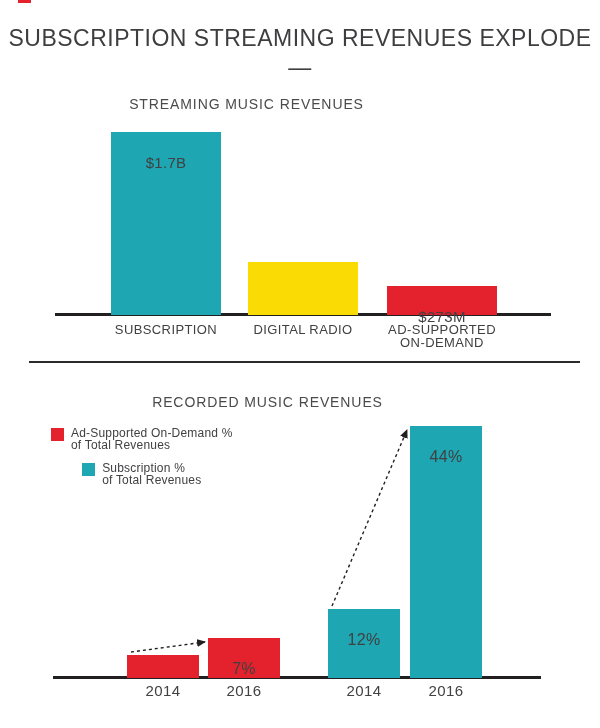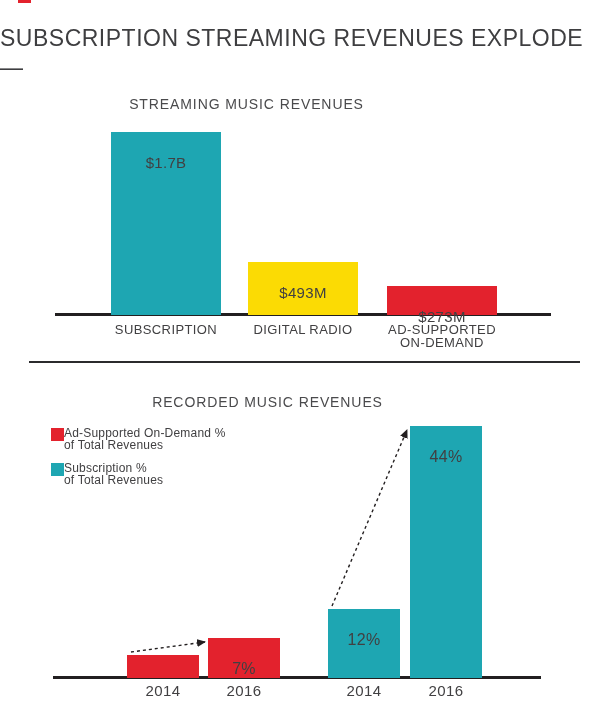--- a/index.html
+++ b/index.html
@@ -5,21 +5,21 @@
   html,body{margin:0;padding:0;background:#fff;}
   .poster{
     position:relative; width:600px; height:728px; overflow:hidden;
     background:#ffffff;
     font-family:"Liberation Sans", sans-serif;
     color:#414042;
   }
   .corner-artifact{position:absolute; left:18px; top:0; width:13px; height:3px; background:#E3222D;}
   .main-title{
     position:absolute; left:0; top:24px; width:600px;
-    text-align:left; font-size:23px; line-height:29px;
+    text-align:center; font-size:23px; line-height:29px;
     letter-spacing:.5px; color:#3E3E40; font-weight:400;
   }
   .chart-title{
     position:absolute; left:0; width:493px; text-align:center;
     font-size:14px; letter-spacing:.9px; color:#4A4A4C;
   }
   .t1{top:96px;}
   .t2{top:394px;padding-left:21px;}
   .axis{position:absolute; background:#221F20;}
   .axis1{left:55px; top:313px; width:496px; height:3px;}
@@ -27,21 +27,21 @@
   .divider{position:absolute; left:29px; top:361px; width:551px; height:2px; background:#2B2B2D;}
   .bar{position:absolute;}
   .val{position:absolute; text-align:center; color:#414042; letter-spacing:.3px; line-height:16px;margin-top:44px;}
   .val1{font-size:15px;}
   .val2{font-size:16px;}
   .val-inside{color:#ffffff; font-size:14px;}
   .tick{position:absolute; text-align:center; color:#414042;}
   .tick1{font-size:13px; letter-spacing:.4px; line-height:13px; top:323px;}
   .tick2{font-size:15px; letter-spacing:.4px; line-height:16px; top:683px;}
   .legend{position:absolute; left:51px; top:427px;}
-  .legend-item{display:flex; align-items:flex-start; margin-bottom:11px;}
+  .legend-item{display:flex; align-items:flex-start; gap:7px; margin-bottom:11px;justify-content:center;}
   .swatch{width:13px; height:13px; flex:0 0 13px; margin-top:1px;}
   .legend-text{font-size:12px; line-height:12px; color:#414042; letter-spacing:.2px;}
   #arrow-layer{position:absolute; left:0; top:0; width:600px; height:728px; pointer-events:none;}
 </style>
 </head>
 <body>
 
 <div class="poster" id="poster">
 
   <div class="corner-artifact"></div>
@@ -84,21 +84,20 @@
       </marker>
     </defs>
   <line x1="131" y1="652" x2="205" y2="642" stroke="#231F20" stroke-width="1.4" stroke-dasharray="3 3" marker-end="url(#ah)"></line>
       <line x1="332" y1="606" x2="407" y2="430" stroke="#231F20" stroke-width="1.4" stroke-dasharray="3 3" marker-end="url(#ah)"></line>
     </svg>
 
 <div class="bar" style="left: 111px; top: 132px; width: 110px; height: 183px; background: rgb(30, 166, 178);"></div>
     <div class="val val1" style="left: 111px; top: 111px; width: 110px;">$1.7B</div>
     <div class="tick tick1" style="left: 81px; width: 170px;">SUBSCRIPTION</div>
     <div class="bar" style="left: 248px; top: 262px; width: 110px; height: 53px; background: rgb(251, 219, 4);"></div>
-    <div class="val val1" style="left: 248px; top: 241px; width: 110px;">$493M</div>
     <div class="tick tick1" style="left: 218px; width: 170px;">DIGITAL RADIO</div>
     <div class="bar" style="left: 387px; top: 286px; width: 110px; height: 29px; background: rgb(227, 34, 45);"></div>
     <div class="val val1" style="left: 387px; top: 265px; width: 110px;">$273M</div>
     <div class="tick tick1" style="left: 357px; width: 170px;">AD-SUPPORTED<br>ON-DEMAND</div>
     <div class="bar" style="left: 127px; top: 655px; width: 72px; height: 23px; background: rgb(227, 34, 45);"></div>
     <div class="val val2 val-inside" style="left: 127px; top: 658px; width: 72px;">4%</div>
     <div class="tick tick2" style="left: 97px; width: 132px;">2014</div>
     <div class="bar" style="left: 208px; top: 638px; width: 72px; height: 40px; background: rgb(227, 34, 45);"></div>
     <div class="val val2" style="left: 208px; top: 617px; width: 72px;">7%</div>
     <div class="tick tick2" style="left: 178px; width: 132px;">2016</div>

